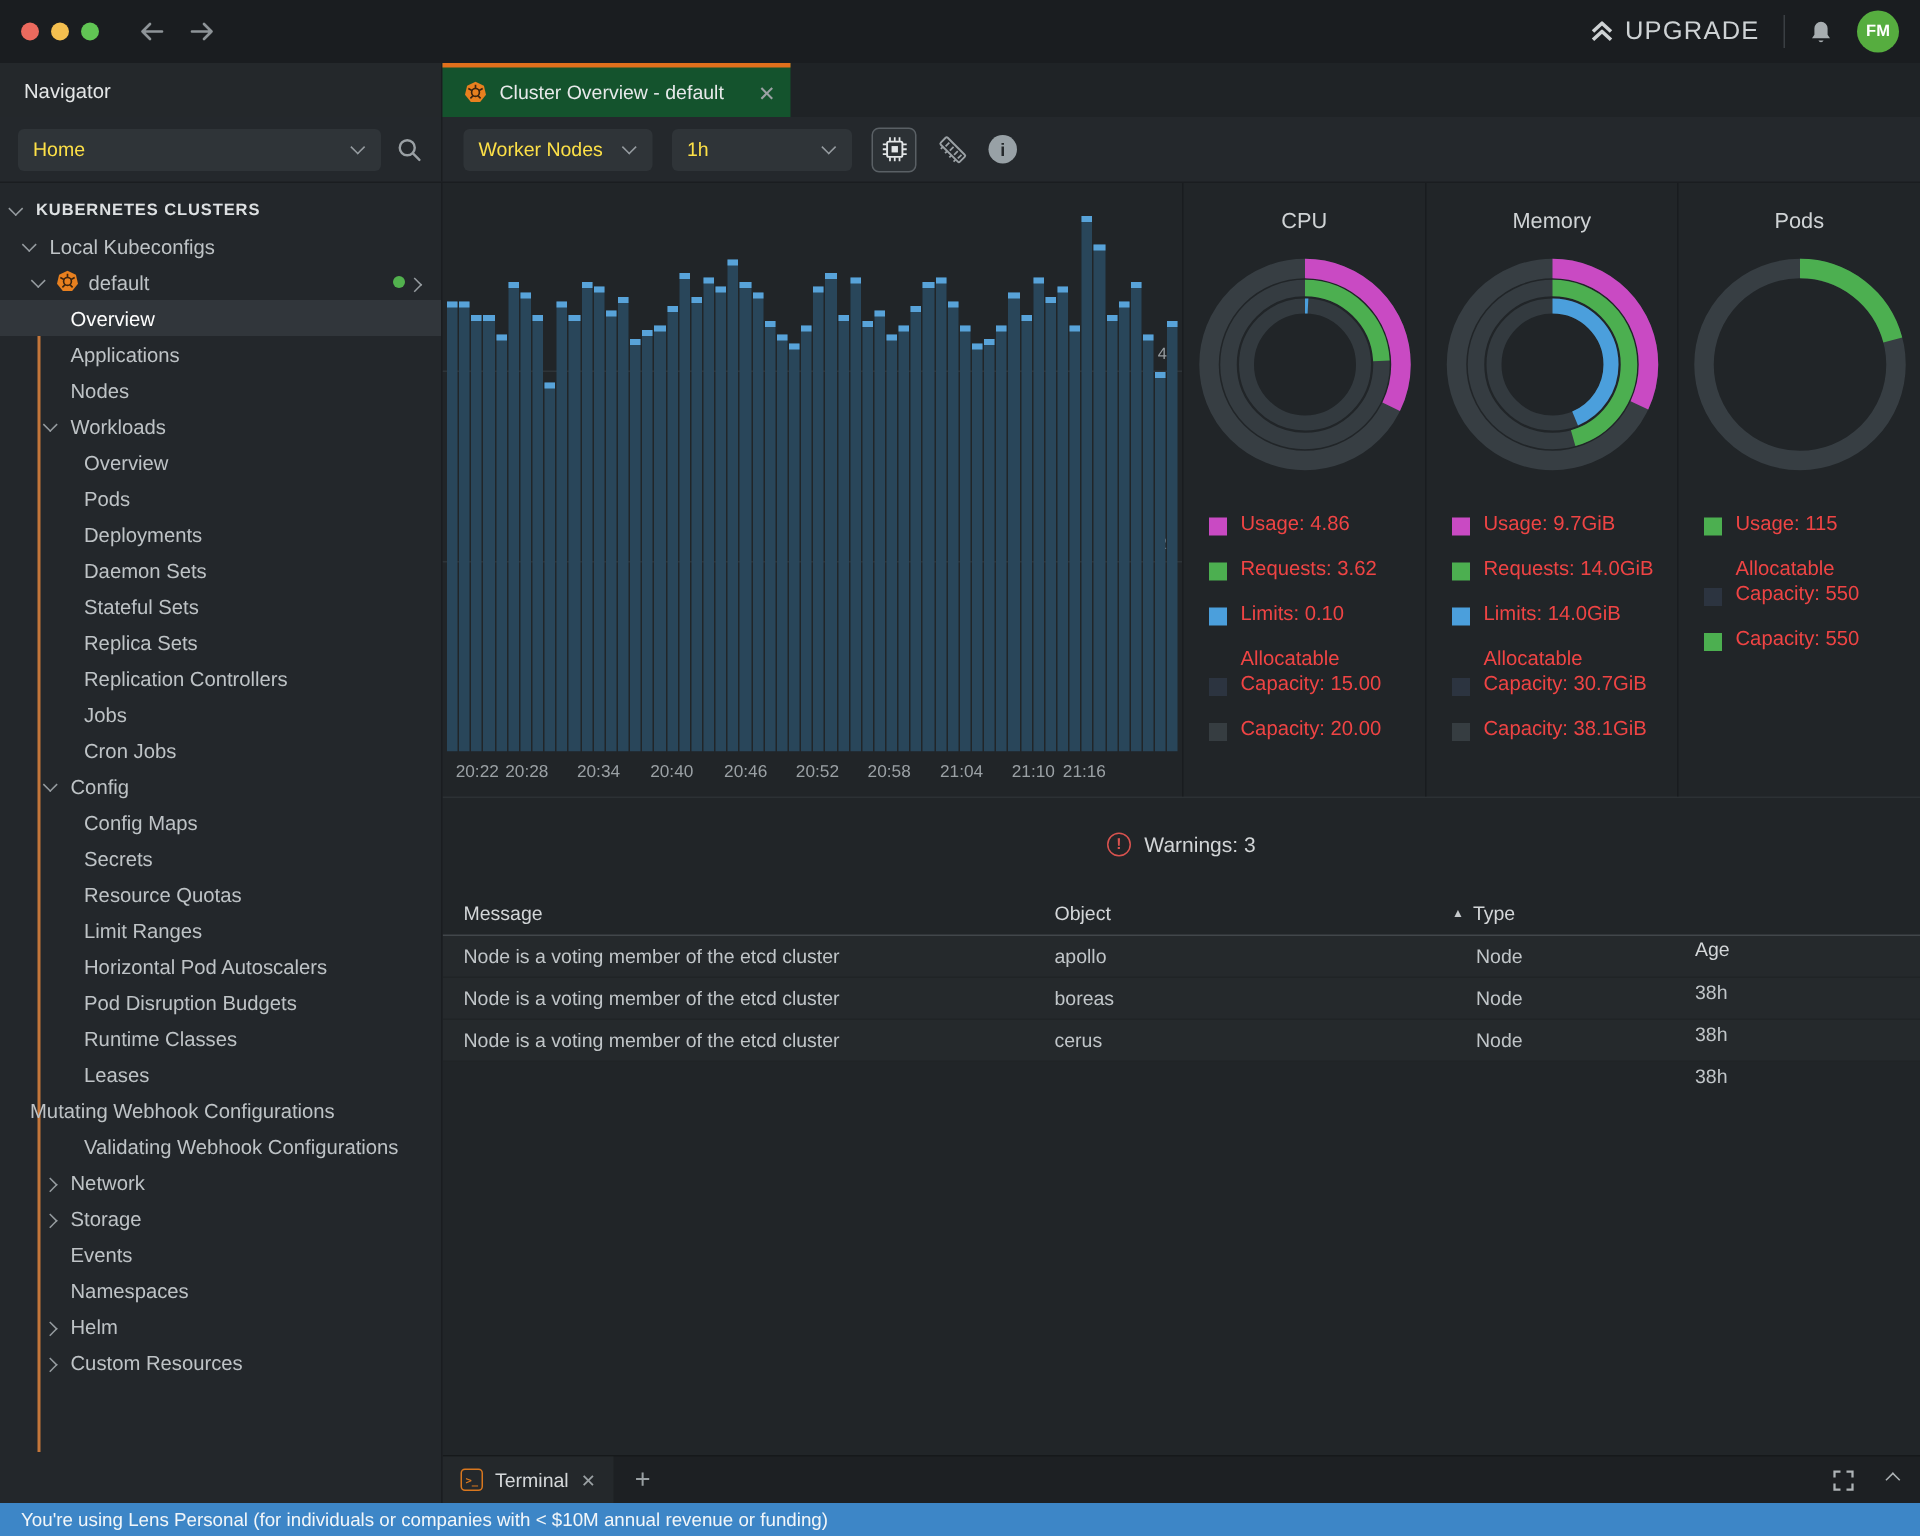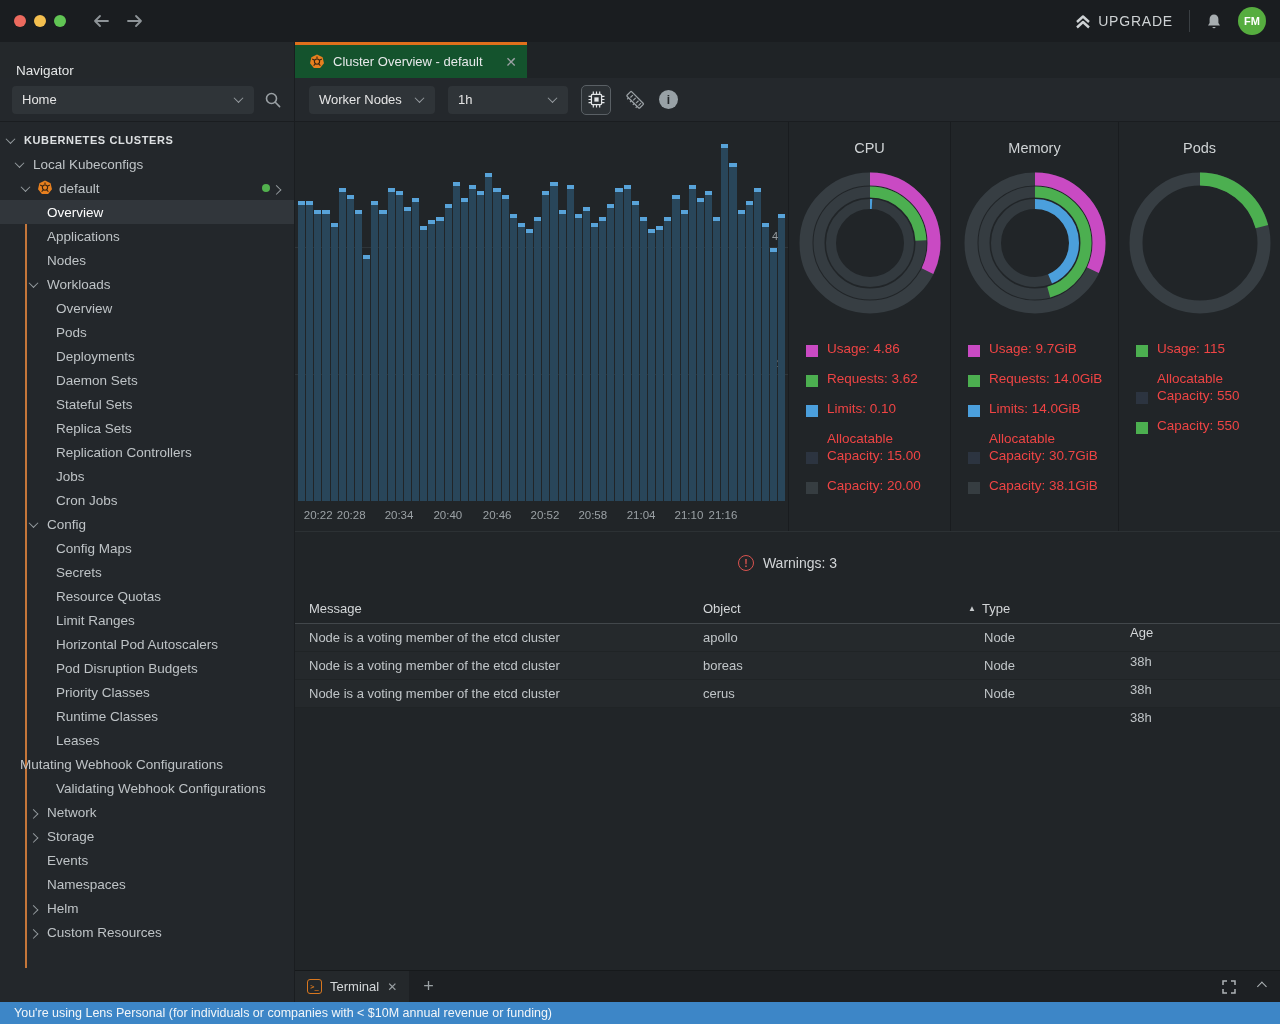--- a/index.html
+++ b/index.html
@@ -9,37 +9,37 @@
     font-family:"Liberation Sans", sans-serif; background:#212528; color:#c6cacc;
     display:flex; flex-direction:column; font-size:13px;
   }
   
   .titlebar { height:42px; background:#1a1d20; display:flex; align-items:center; padding:0 14px; flex:none; }
   .tl-dot { width:12px; height:12px; border-radius:50%; margin-right:8px; flex:none; }
   .tl-red{background:#ec6a5e;} .tl-yellow{background:#f4bf4f;} .tl-green{background:#61c554;}
   .nav-arrows { display:flex; gap:16px; margin-left:18px; align-items:center; }
   .nav-arrows svg { display:block; }
   .tb-spacer { flex:1; }
-  .upgrade { display:flex; align-items:flex-end; gap:7px; color:#ced2d4; font-size:14px; letter-spacing:0.8px; cursor:default; }
+  .upgrade { display:flex; align-items:center; gap:7px; color:#ced2d4; font-size:17px; letter-spacing:0.8px; cursor:default; }
   .v-div { width:1px; height:22px; background:#3a3f43; margin:0 16px; }
   .avatar { width:28px; height:28px; border-radius:50%; background:#56ad3f; color:#fff; font-size:11px; font-weight:bold;
             display:flex; align-items:center; justify-content:center; margin-left:16px; }
   
   .tabrow { height:36px; display:flex; background:#1f2326; flex:none; }
-  .nav-header { width:295px; flex:none; background:#24282b; display:flex; align-items:flex-end; padding-left:16px;
+  .nav-header { width:295px; flex:none; background:#24282b; display:flex; align-items:center; padding-left:16px;
                 font-size:13.5px; color:#e4e6e7; border-right:1px solid #1a1d20; }
   .tabs-area { flex:1; display:flex; }
   .tab-active { width:232px; background:#14532d; border-top:3px solid #e0701c; display:flex; align-items:center;
                 gap:8px; padding:0 10px 0 14px; font-size:13px; color:#e7e9ea; }
   .tab-close { margin-left:auto; color:#9ba1a4; font-size:14px; }
   
   .toolbar { height:44px; background:#24282c; display:flex; flex:none; border-bottom:1px solid #1a1d20; }
   .tb-left { width:295px; flex:none; display:flex; align-items:center; padding:0 12px; gap:10px; border-right:1px solid #1a1d20; }
   .select { background:#2f3438; border-radius:4px; height:28px; display:flex; align-items:center;
-            padding:0 10px; color:#e5e5e5; justify-content:space-between; gap:8px; }
+            padding:0 10px; color:#fde047; justify-content:space-between; gap:8px; }
   .sel-home { flex:1; }
   .tb-right { flex:1; display:flex; align-items:center; padding:0 14px; gap:13px; }
   .sel-nodes { width:126px; } .sel-range { width:120px; }
   .icon-btn { width:30px; height:30px; border:1px solid #5a6065; border-radius:5px; background:#2c3135;
               display:flex; align-items:center; justify-content:center; }
   .info-circle { width:19px; height:19px; border-radius:50%; background:#98a1a6; color:#24282b; font-weight:bold;
                  font-size:12px; display:flex; align-items:center; justify-content:center; }
   
   .cvbox { width:12px; display:flex; justify-content:center; align-items:center; flex:none; }
   .cv { width:7px; height:7px; border-right:1.5px solid #969ca0; border-bottom:1.5px solid #969ca0; display:inline-block; }
@@ -307,24 +307,20 @@
             <span class="sp20"></span>
             <span class="">Limit Ranges</span>
           </div>
           <div class="t-item" style="padding-left: 36px;">
             <span class="sp20"></span>
             <span class="">Horizontal Pod Autoscalers</span>
           </div>
           <div class="t-item" style="padding-left: 36px;">
             <span class="sp20"></span>
             <span class="">Pod Disruption Budgets</span>
-          </div>
-          <div class="t-item" style="padding-left: 36px;">
-            <span class="sp20"></span>
-            <span class="">Priority Classes</span>
           </div>
           <div class="t-item" style="padding-left: 36px;">
             <span class="sp20"></span>
             <span class="">Runtime Classes</span>
           </div>
           <div class="t-item" style="padding-left: 36px;">
             <span class="sp20"></span>
             <span class="">Leases</span>
           </div>
           <div class="t-item" style="">

